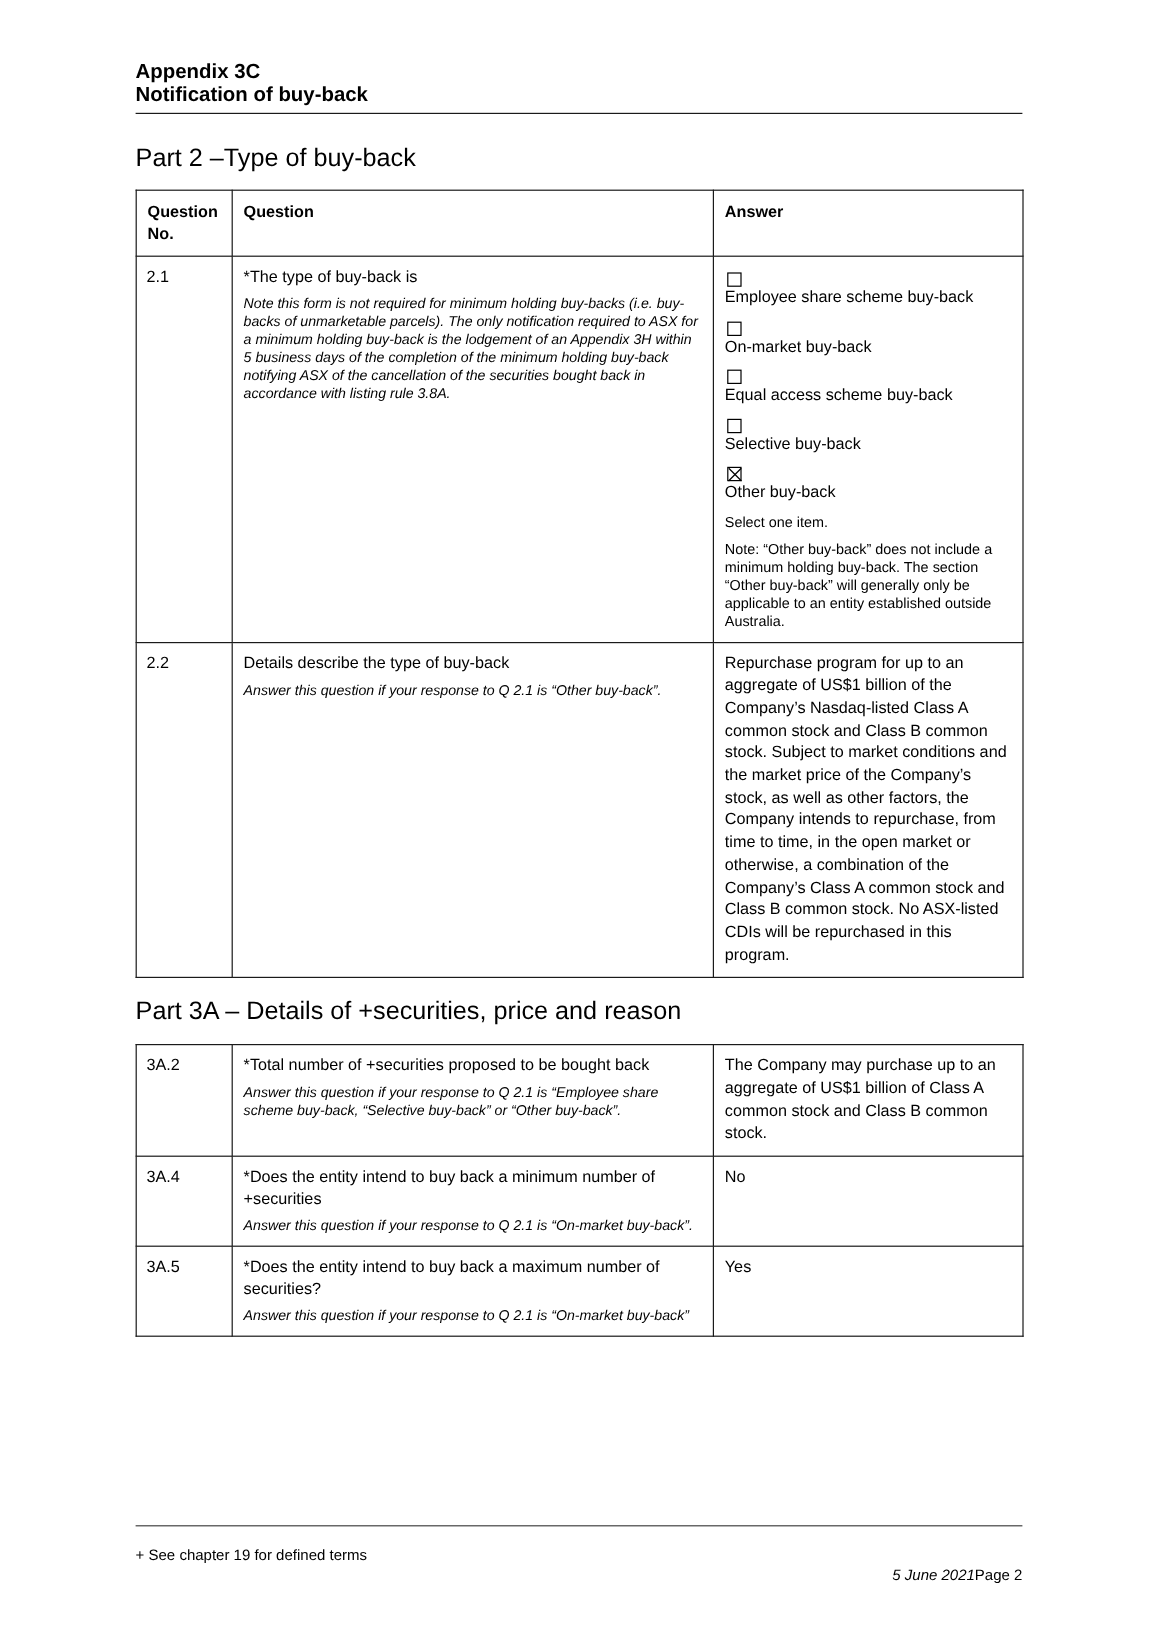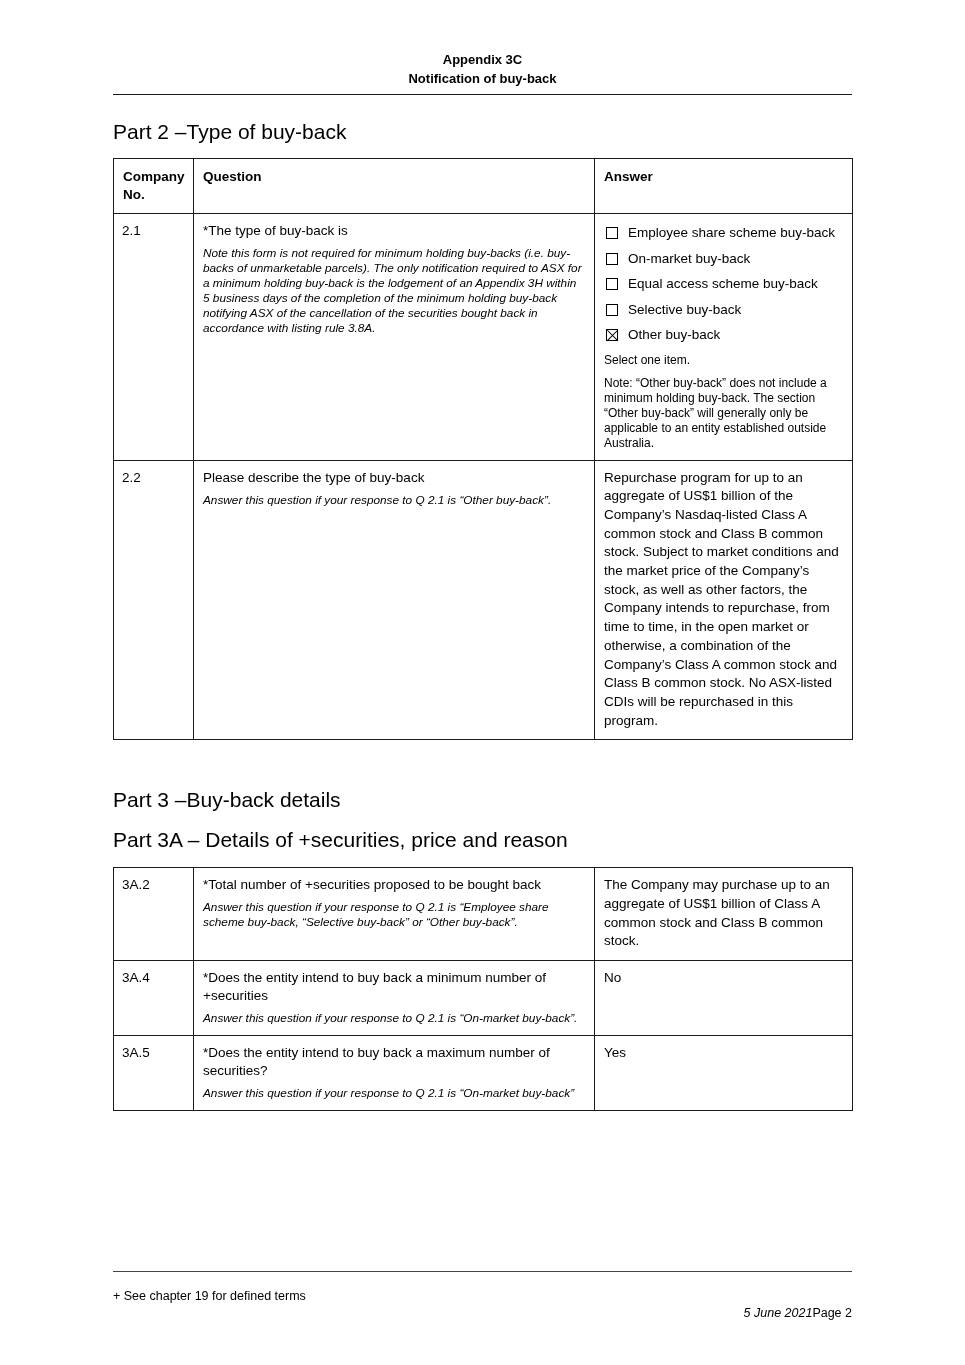--- a/index.html
+++ b/index.html
@@ -5,42 +5,42 @@
   * { margin:0; padding:0; box-sizing:border-box; }
   html,body { background:#ffffff; }
   body {
     width:965px; height:1365px; position:relative;
     font-family:"Liberation Sans","DejaVu Sans",sans-serif;
     color:#000;
   }
   .content { position:absolute; left:113px; width:739px; top:0; }
 
   
-  .doc-header { padding-top:50px; text-align:center; font-weight:bold; font-size:13px; line-height:19px; }
+  .doc-header { padding-top:50px; text-align:left; font-weight:bold; font-size:17px; line-height:19px; }
   .header-rule { border-bottom:1.5px solid #1a1a1a; margin-top:6px; }
 
   
   .part-title { font-size:21px; font-weight:normal; letter-spacing:0; }
   .t-part2 { margin-top:25px; margin-bottom:14px; }
   .t-part3 { margin-top:48px; }
   .t-part3a { margin-top:16px; margin-bottom:15px; }
 
   
   table { width:100%; border-collapse:collapse; table-layout:fixed; }
   col.c-no { width:80px; } col.c-q { width:401px; } col.c-a { width:258px; }
   th, td { border:1px solid #1a1a1a; vertical-align:top; text-align:left; padding:8px 10px 9px 9px; }
   th { font-size:13.5px; font-weight:bold; line-height:18px; padding-top:9px; }
   td { font-size:13.5px; line-height:18px; }
   td.no-cell { padding-left:8px; }
   .q-text { font-size:13.5px; line-height:18px; }
   .q-note { font-style:italic; font-size:11.8px; line-height:15px; margin-top:6px; }
 
   
   .opt-list { margin-top:2px; }
-  .opt { display:flex; margin-bottom:7px; line-height:18.5px; }
+  .opt { display:flex; margin-bottom:7px; line-height:18.5px;flex-direction:column; }
   .cb { flex:none; width:12px; height:12px; border:1px solid #000; margin:3px 10px 0 2px; position:relative; }
   .cb.checked::before, .cb.checked::after {
     content:""; position:absolute; left:-2px; top:4.6px; width:15px; height:1.3px; background:#000;
   }
   .cb.checked::before { transform:rotate(45deg); }
   .cb.checked::after  { transform:rotate(-45deg); }
   .ans-note { font-size:12px; line-height:15px; margin-top:8px; }
 
   .ans-para { font-size:13.5px; line-height:18.7px; }
 
@@ -64,21 +64,21 @@
   <h1 class="part-title t-part2">Part 2 –Type of buy-back</h1>
 
   <table>
     <colgroup>
         <col class="c-no">
         <col class="c-q">
         <col class="c-a">
       </colgroup>
     <tbody>
         <tr>
-      <th>Company No.</th>
+      <th>Question No.</th>
       <th>Question</th>
       <th>Answer</th>
     </tr>
 
     <tr>
       <td class="no-cell">2.1</td>
       <td>
         <div class="q-text">*The type of buy-back is</div>
         <div class="q-note">Note this form is not required for minimum holding buy-backs (i.e. buy-backs of unmarketable parcels). The only notification required to ASX for a minimum holding buy-back is the lodgement of an Appendix 3H within 5 business days of the completion of the minimum holding buy-back notifying ASX of the cancellation of the securities bought back in accordance with listing rule 3.8A.</div>
       </td>
@@ -106,31 +106,30 @@
           </div>
         </div>
         <div class="ans-note">Select one item.</div>
         <div class="ans-note">Note: “Other buy-back” does not include a minimum holding buy-back. The section “Other buy-back” will generally only be applicable to an entity established outside Australia.</div>
       </td>
     </tr>
 
     <tr>
       <td class="no-cell">2.2</td>
       <td>
-        <div class="q-text">Please describe the type of buy-back</div>
+        <div class="q-text">Details describe the type of buy-back</div>
         <div class="q-note">Answer this question if your response to Q 2.1 is “Other buy-back”.</div>
       </td>
       <td>
         <div class="ans-para">Repurchase program for up to an aggregate of US$1 billion of the Company’s Nasdaq-listed Class A common stock and Class B common stock. Subject to market conditions and the market price of the Company’s stock, as well as other factors, the Company intends to repurchase, from time to time, in the open market or otherwise, a combination of the Company’s Class A common stock and Class B common stock. No ASX-listed CDIs will be repurchased in this program.</div>
       </td>
     </tr>
   </tbody>
     </table>
 
-  <h1 class="part-title t-part3">Part 3 –Buy-back details</h1>
   <h1 class="part-title t-part3a">Part 3A – Details of +securities, price and reason</h1>
 
   <table>
     <colgroup>
         <col class="c-no">
         <col class="c-q">
         <col class="c-a">
       </colgroup>
 
     <tbody>

